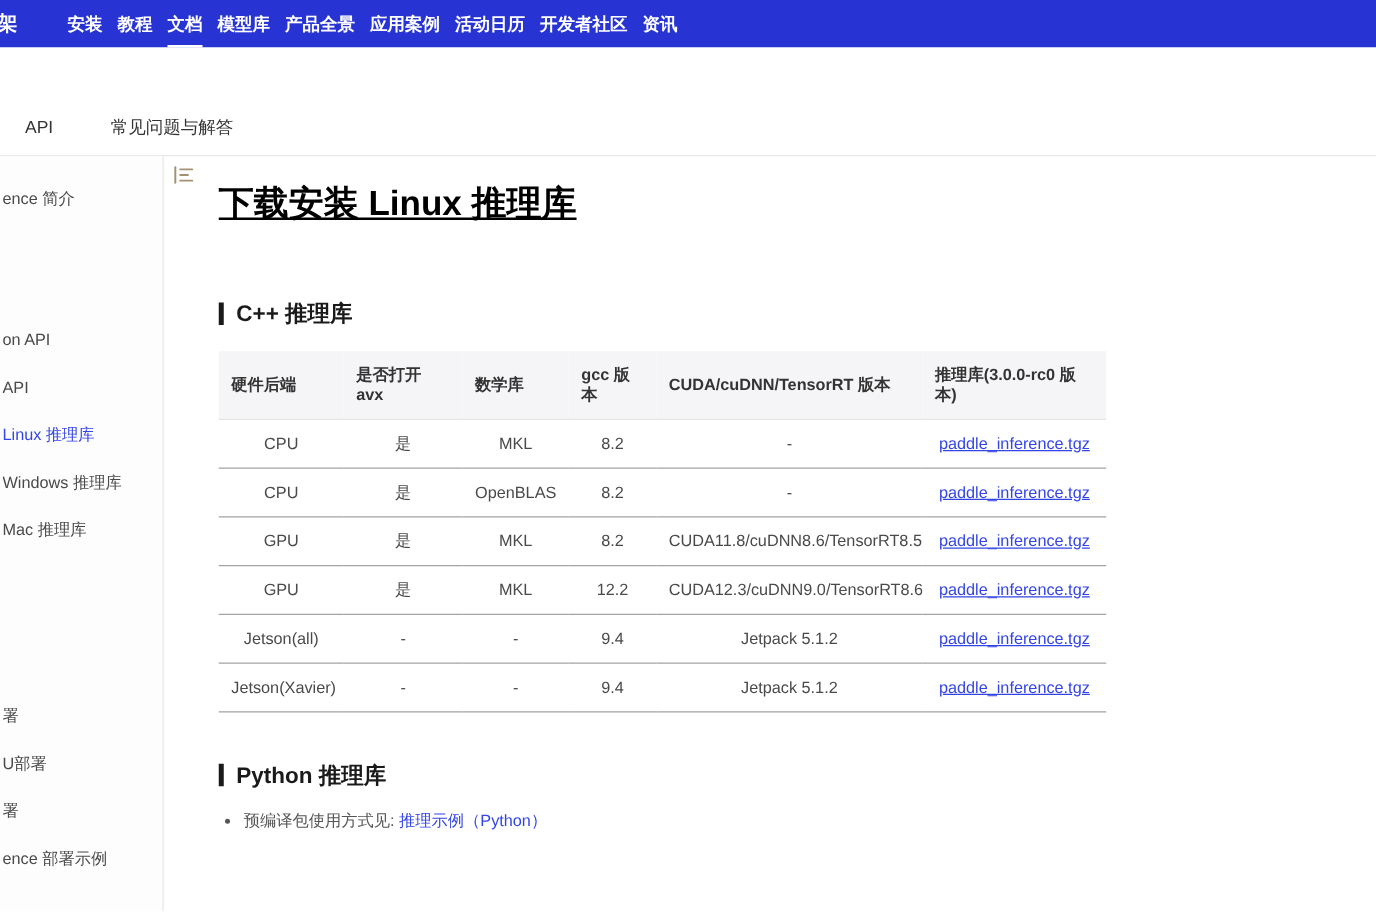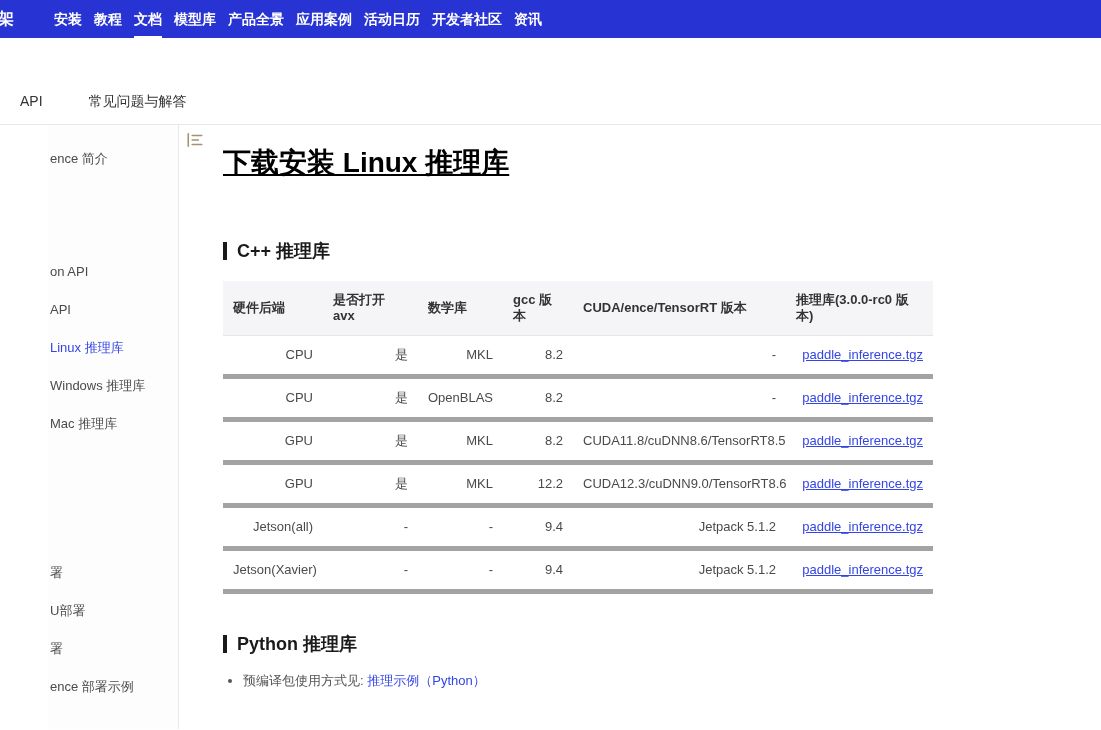--- a/index.html
+++ b/index.html
@@ -14,21 +14,21 @@
     display:inline-block; padding:9px 0; line-height:20px; }
   .topnav-item.active { padding-bottom:7px; border-bottom:2px solid #fff; }
 
   
   .subheader { height:87px; border-bottom:1px solid #e8e8e8; display:flex; align-items:flex-end; padding:0 0 13px 20px; background:#fff; }
   .subnav { display:flex; gap:46px; }
   .subnav-item { font-size:14px; color:#333; cursor:pointer; text-decoration:none; }
 
   
   .main-wrap { display:flex; height:604px; }
-  .sidebar { width:131px; border-right:1px solid #e8e8e8; background:#fdfdfd; padding-left:2px; flex-shrink:0;margin-left:48px; }
+  .sidebar { width:131px; border-right:1px solid #e8e8e8; background:#fdfdfd; padding-left:2px; flex-shrink:0; }
   .side-item { font-size:13px; color:#4a4a4a; line-height:20px; cursor:pointer; display:block; white-space:nowrap; overflow:hidden; text-decoration:none; }
   .side-item.active { color:var(--link-blue,#3445e6); }
   .si-1 { margin-top:24px; }
   .si-2 { margin-top:93px; }
   .si-3,.si-4,.si-5,.si-6,.si-8,.si-9,.si-10 { margin-top:18px; }
   .si-7 { margin-top:129px; }
 
   .content { flex:1; position:relative; padding-left:44px; }
   .toc-toggle { position:absolute; left:7px; top:6px; width:18px; height:18px; cursor:pointer; }
   .page-title { margin-top:18px; font-size:28px; font-weight:600; color:#000; line-height:40px;text-decoration:underline; }
@@ -37,22 +37,22 @@
   .section-heading.py { margin-top:38px; }
   .section-heading .bar { width:4px; height:18px; background:#1a1a1a; margin-right:10px; flex-shrink:0; }
 
   .note { margin:16px 0 0 5px; padding-left:15px; font-size:13px; color:#555; }
   .note li { line-height:18px; }
   .link { color:var(--link-blue,#3445e6); cursor:pointer; text-decoration:none; }
 
   table.inf-table { margin-top:18px; width:710px; border-collapse:collapse; table-layout:fixed; }
   .inf-table th { background:#f5f5f7; font-size:13px; font-weight:700; color:#333; text-align:left;
     padding:11px 10px; line-height:16px; border-bottom:1px solid #e5e5e5; }
-  .inf-table td { font-size:13px; color:#4a4a4a; text-align:right; padding:11px 10px; line-height:16px;
-    border-bottom:5px solid #a3a3a3; overflow:hidden; white-space:nowrap; }
+  .inf-table td { font-size:13px; color:#4a4a4a; text-align:center; padding:11px 10px; line-height:16px;
+    border-bottom:1px solid #a3a3a3; overflow:hidden; white-space:nowrap; }
   .tbl-link { color:var(--link-blue,#3445e6); text-decoration:underline; cursor:pointer; }
 </style>
 </head>
 <body>
 
 <header class="topnav">
   <span class="logo">架</span>
   <nav class="topnav-menu">
       <a class="topnav-item">安装</a>
       <a class="topnav-item">教程</a>
@@ -112,21 +112,21 @@
           <col style="width:70px">
             <col style="width:213px">
             <col style="width:147px">
         </colgroup>
         <thead>
             <tr>
               <th>硬件后端</th>
               <th>是否打开 avx</th>
               <th>数学库</th>
               <th>gcc 版本</th>
-              <th>CUDA/ence/TensorRT 版本</th>
+              <th>CUDA/cuDNN/TensorRT 版本</th>
               <th>推理库(3.0.0-rc0 版本)</th>
             </tr>
           </thead>
         <tbody>
             <tr>
               <td>CPU</td>
               <td>是</td>
               <td>MKL</td>
               <td>8.2</td>
               <td>-</td>

